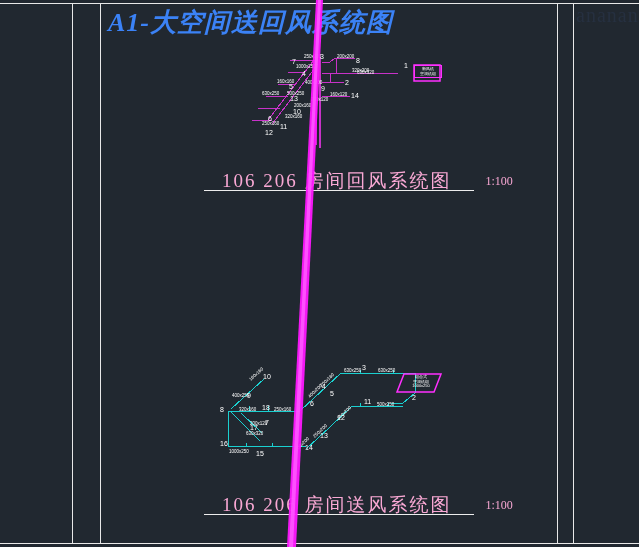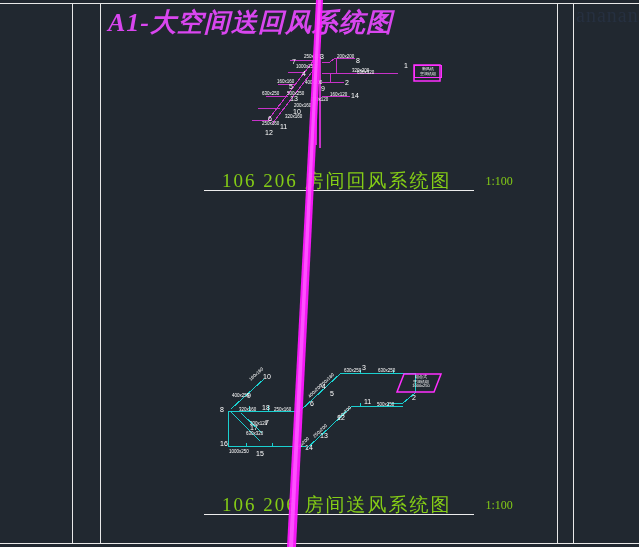--- a/index.html
+++ b/index.html
@@ -27,28 +27,28 @@
   }
   #title {
     position: absolute;
     left: 108px;
     top: 8px;
     font-family: "Liberation Serif", serif;
     font-weight: bold;
     font-style: italic;
     font-size: 26px;
     line-height: 30px;
-    color: #d946ef;
+    color: #3b82f6;
     letter-spacing: 1px;
     white-space: nowrap;
   }
   .caption {
     position: absolute;
     white-space: nowrap;
-    color: #84cc16;
+    color: #f9a8d4;
     font-family: "Liberation Serif", serif;
     font-size: 19px;
     letter-spacing: 2px;
   }
   .caption .scale {
     font-size: 12px;
     letter-spacing: 0px;
     margin-left: 34px;
     vertical-align: 2px;
   }

